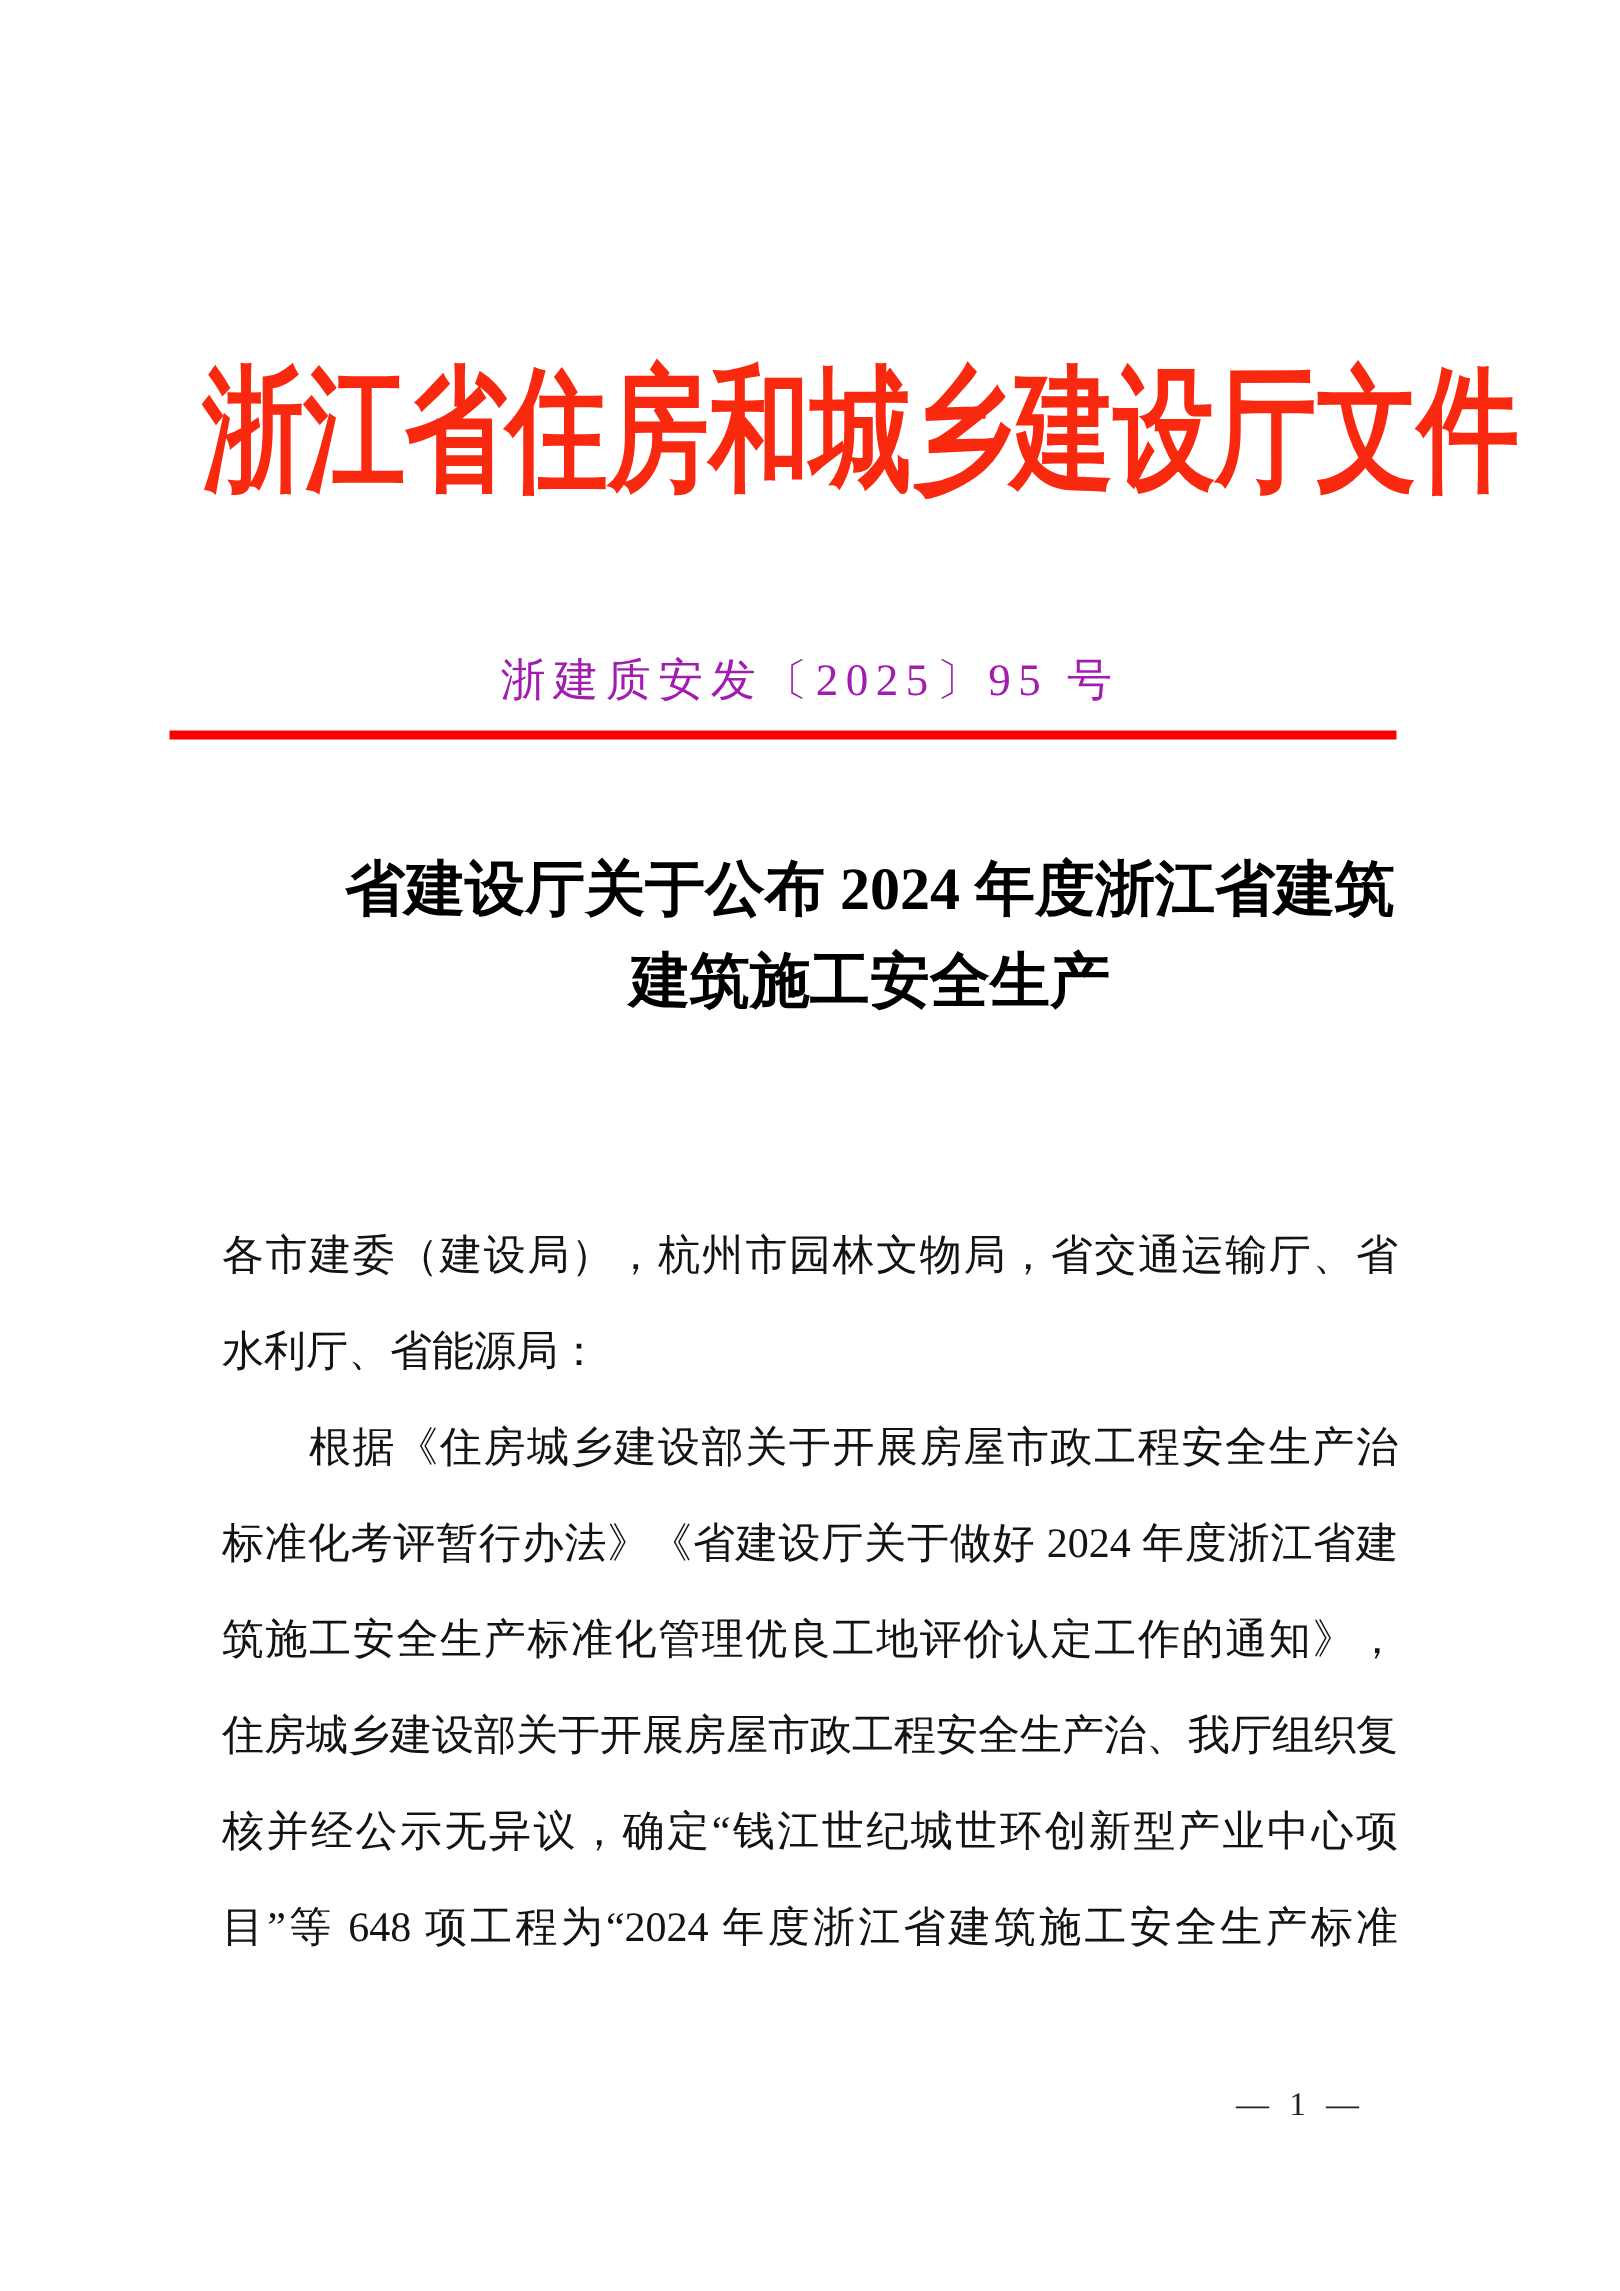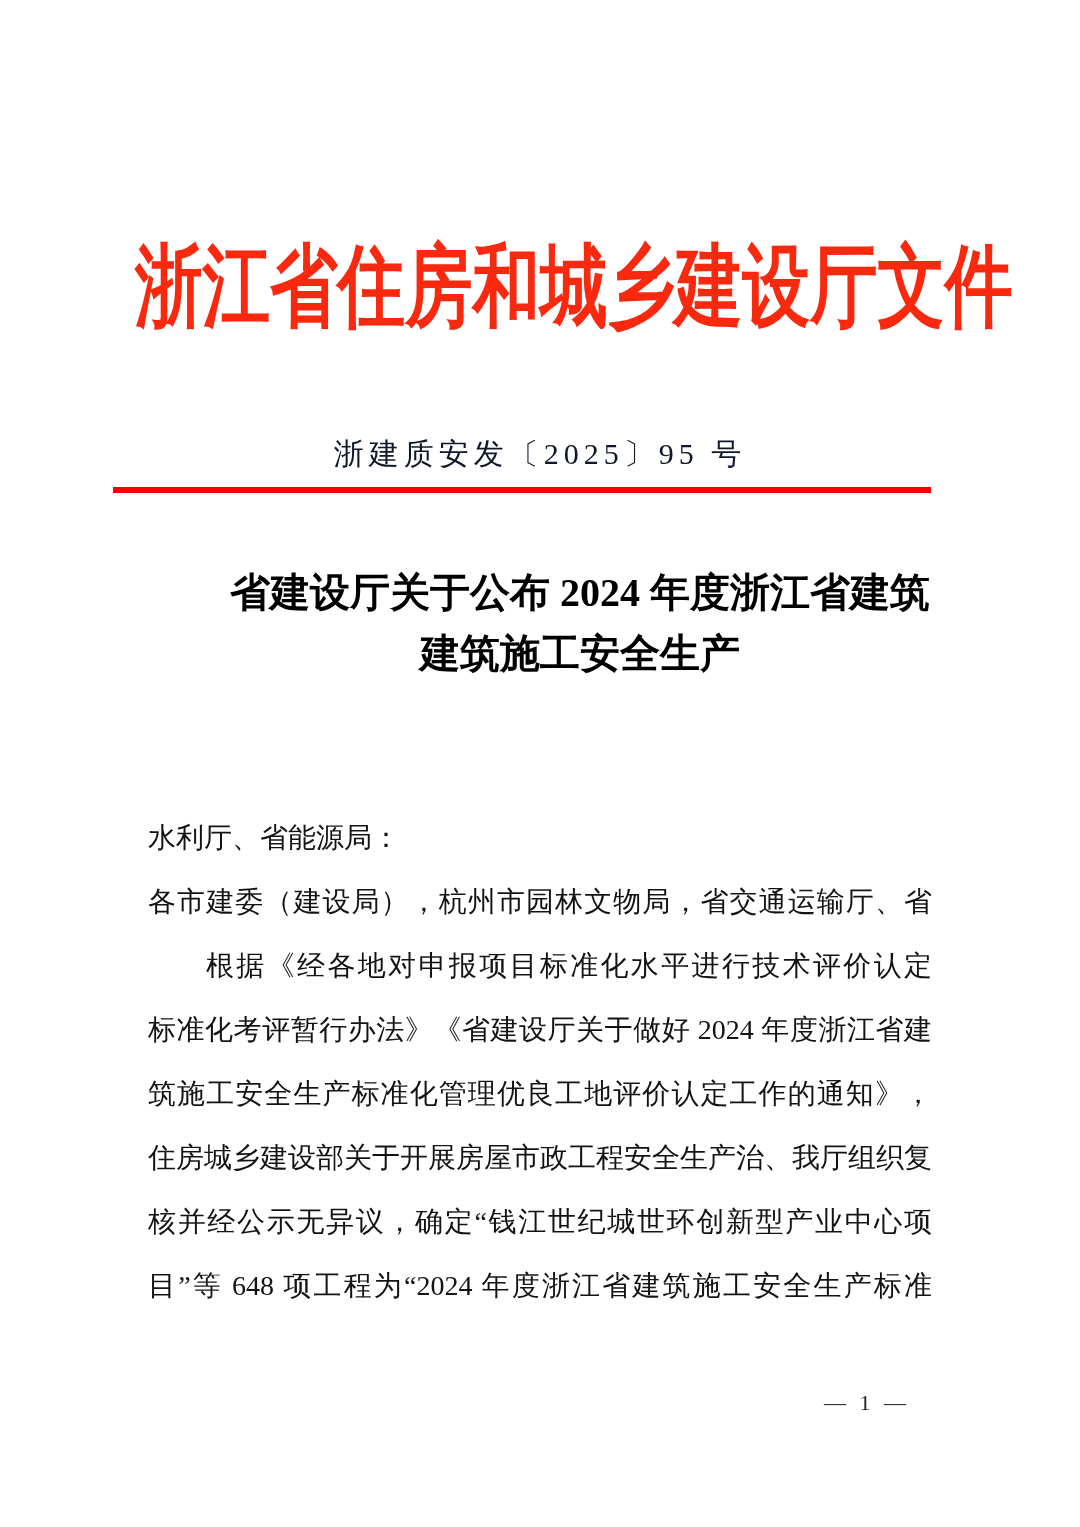--- a/index.html
+++ b/index.html
@@ -40,21 +40,21 @@
   
   .doc-number {
     position: absolute;
     top: 434px;
     left: 0;
     width: 1080px;
     text-align: center;
     font-size: 30px;
     line-height: 40px;
     letter-spacing: 5px;
-    color: #0f172a;
+    color: #a21caf;
     white-space: nowrap;
   }
   
   .red-line {
     position: absolute;
     top: 487px;
     left: 113px;
     width: 818px;
     height: 6px;
     background: #fb0000;
@@ -123,23 +123,23 @@
   <div class="doc-number">浙建质安发〔2025〕95 号</div>
 
   <div class="red-line"></div>
 
   <div class="notice-title">
     <div class="t-line">省建设厅关于公布 2024 年度浙江省建筑</div>
     <div class="t-line">建筑施工安全生产</div>
   </div>
 
   <div class="body-text">
+    <div class="body-line">各市建委（建设局），杭州市园林文物局，省交通运输厅、省</div>
     <div class="body-line short">水利厅、省能源局：</div>
-    <div class="body-line">各市建委（建设局），杭州市园林文物局，省交通运输厅、省</div>
-    <div class="body-line indent">根据《经各地对申报项目标准化水平进行技术评价认定</div>
+    <div class="body-line indent">根据《住房城乡建设部关于开展房屋市政工程安全生产治</div>
     <div class="body-line">标准化考评暂行办法》《省建设厅关于做好 2024 年度浙江省建</div>
     <div class="body-line">筑施工安全生产标准化管理优良工地评价认定工作的通知》，</div>
     <div class="body-line">住房城乡建设部关于开展房屋市政工程安全生产治、我厅组织复</div>
     <div class="body-line">核并经公示无异议，确定“钱江世纪城世环创新型产业中心项</div>
     <div class="body-line">目”等 648 项工程为“2024 年度浙江省建筑施工安全生产标准</div>
   </div>
 
   <div class="page-number">— 1 —</div>
 
 </div>

